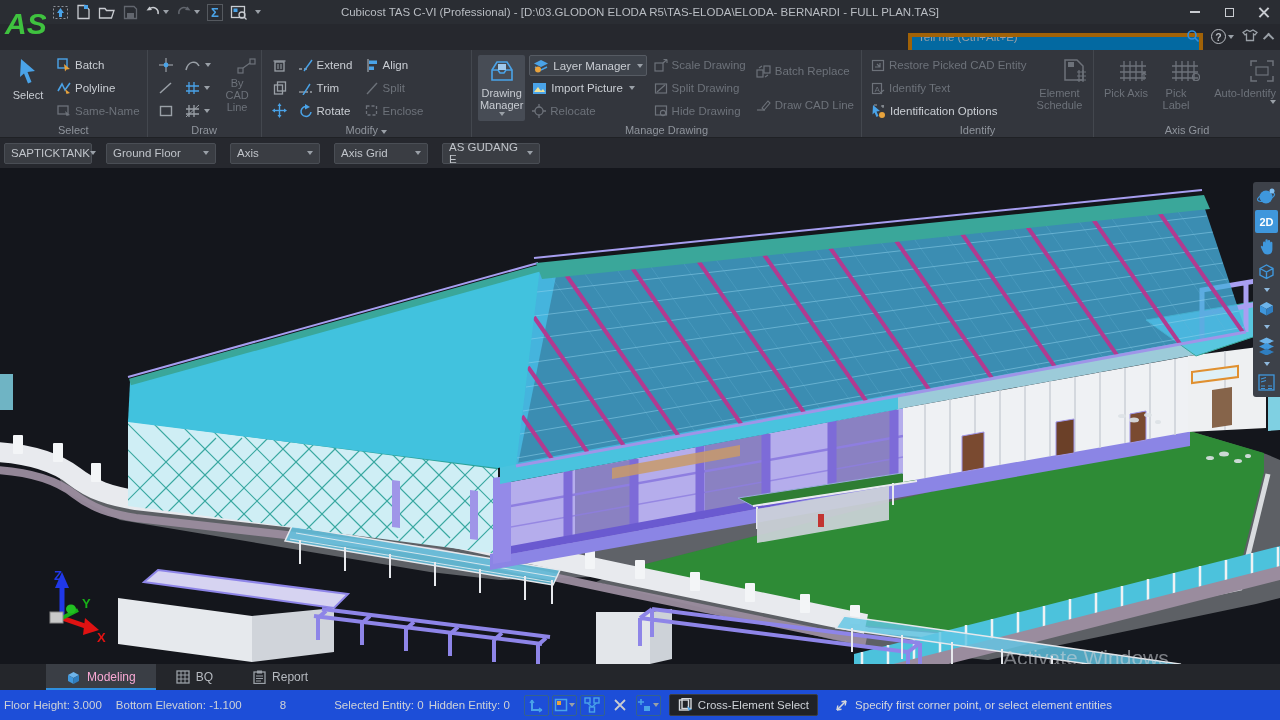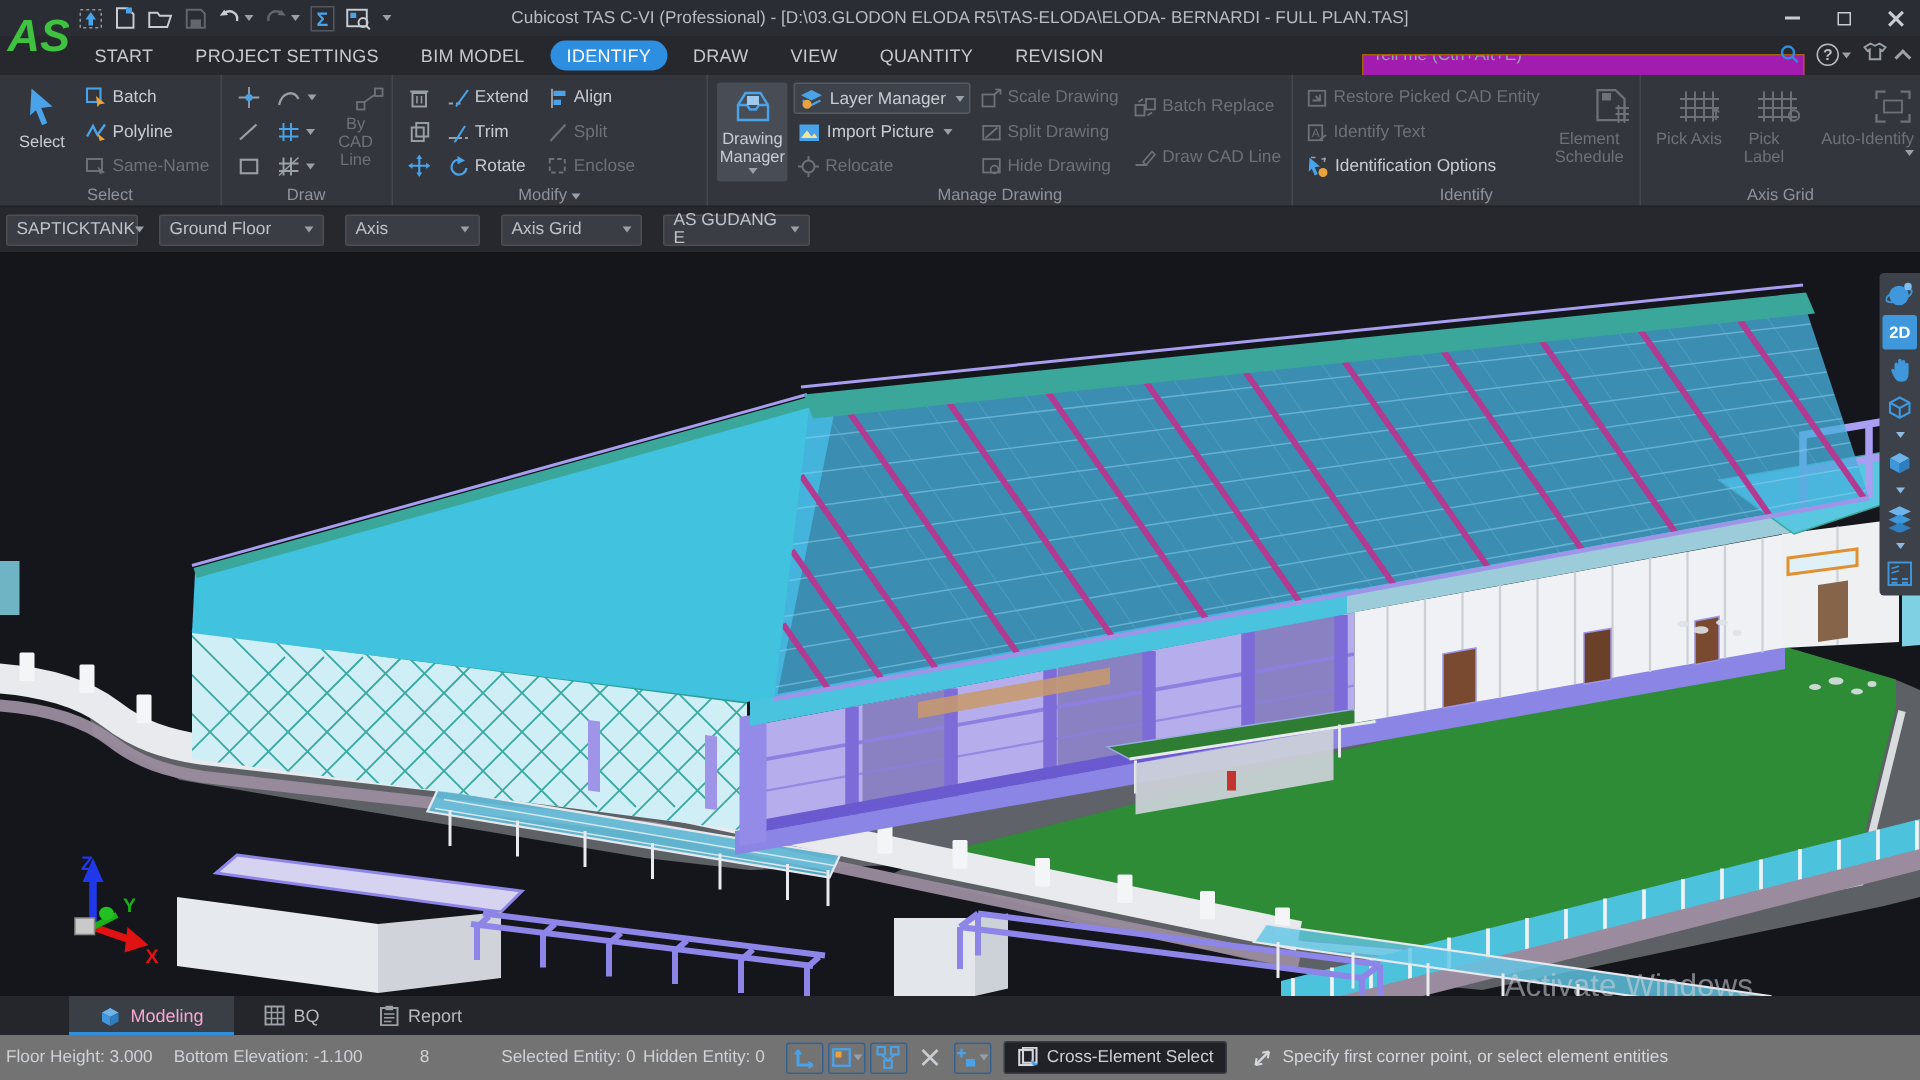--- a/index.html
+++ b/index.html
@@ -22,21 +22,21 @@
   .ic-close:before,.ic-close:after { content:""; position:absolute; left:5px; top:-1px; width:2px; height:13px; background:#c9ccd1; }
   .ic-close:before { transform:rotate(45deg); } .ic-close:after { transform:rotate(-45deg); }
 
   
   .tabrow { position:absolute; left:0; top:24px; width:1280px; height:26px; background:#26282e; }
   .tabs { position:absolute; left:52px; top:0; height:26px; display:flex; align-items:center; gap:6px; }
   .tab { padding:3px 11px; font-size:12px; color:#c6cad0; letter-spacing:.2px; border-radius:11px; white-space:nowrap; }
   .tab.active { background:#2e8fe0; color:#fff; }
   .tabrow-right { position:absolute; right:6px; top:3px; display:flex; align-items:center; gap:8px; }
   .tellme { position:relative; width:295px; height:19px; }
-  .tellme input { width:100%; height:100%; background:#a21caf; border:1px solid #a16207; color:#b6bac0;
+  .tellme input { width:100%; height:100%; background:#0369a1; border:4px solid #a16207; color:#b6bac0;
      font-size:11.5px; padding:0 22px 16px 6px; outline:none; font-family:"Liberation Sans",sans-serif; }
   .tellme input::placeholder { color:#9aa0a7; }
   .tellme .mag { position:absolute; right:3px; top:2px; }
   .helpwrap { display:flex; align-items:center; gap:2px; color:#c6cad0; }
   .qmark { width:15px; height:15px; border:1.5px solid #b9bdc3; border-radius:50%; font-size:10.5px; font-weight:bold;
      display:flex; align-items:center; justify-content:center; color:#b9bdc3; }
   .caret { width:0; height:0; border-left:3.5px solid transparent; border-right:3.5px solid transparent;
      border-top:4px solid #9aa0a7; display:inline-block; }
   .chev-up { width:8px; height:8px; border-left:2px solid #9aa0a7; border-top:2px solid #9aa0a7;
      transform:rotate(45deg) translateY(2px); display:inline-block; }
@@ -76,21 +76,21 @@
   .watermark .l1 { font-size:21px; color:rgba(210,214,219,.55); }
 
   
   .btabs { position:absolute; left:0; top:664px; width:1280px; height:26px; background:#24262b;
      display:flex; align-items:stretch; padding-left:46px; }
   .btab { display:flex; align-items:center; gap:6px; padding:0 20px; font-size:12px; color:#b6bac0; position:relative; }
   .btab.active { background:#3a3e45; color:#f9a8d4; }
   .btab.active:after { content:""; position:absolute; left:0; right:0; bottom:0; height:2px; background:#2e8fe0; }
 
   
-  .statusbar { position:absolute; left:0; top:690px; width:1280px; height:30px; background:#737373;
+  .statusbar { position:absolute; left:0; top:690px; width:1280px; height:30px; background:#1d4ed8;
      display:flex; align-items:center; font-size:11.5px; color:#ced2d7; gap:0; }
   .st { white-space:nowrap; }
   .sticon { width:25px; height:21px; border:1px solid transparent; border-radius:2px; display:flex;
      align-items:center; justify-content:center; gap:1px; flex:none; }
   .sticon.bord { border-color:#35628e; }
   .cross-btn { height:22px; background:#202227; border:1px solid #3a3d43; border-radius:2px; color:#ced2d7;
      display:flex; align-items:center; gap:5px; padding:0 8px; margin-left:8px; white-space:nowrap; }
   .hint { display:flex; align-items:center; gap:6px; margin-left:16px; color:#d4d7dc; white-space:nowrap; }
 </style>
 </head>
@@ -161,30 +161,20 @@
       <div class="winbtn">
           <span class="ic-max"></span>
         </div>
       <div class="winbtn">
           <span class="ic-close"></span>
         </div>
     </div>
   </div>
 
   <div class="tabrow">
-    <div class="tabs">
-      <span class="tab">START</span>
-      <span class="tab">PROJECT SETTINGS</span>
-      <span class="tab">BIM MODEL</span>
-      <span class="tab active">IDENTIFY</span>
-      <span class="tab">DRAW</span>
-      <span class="tab">VIEW</span>
-      <span class="tab">QUANTITY</span>
-      <span class="tab">REVISION</span>
-    </div>
     <div class="tabrow-right">
       <div class="tellme">
         <input placeholder="Tell me (Ctrl+Alt+E)" style="">
         <span class="mag">
           <svg width="14" height="14">
               <circle cx="6" cy="6" r="4" fill="none" stroke="#2e8fe0" stroke-width="1.6"></circle>
               <line x1="9" y1="9" x2="12.5" y2="12.5" stroke="#2e8fe0" stroke-width="1.6"></line>
             </svg></span>
       </div>
       <span class="helpwrap">

